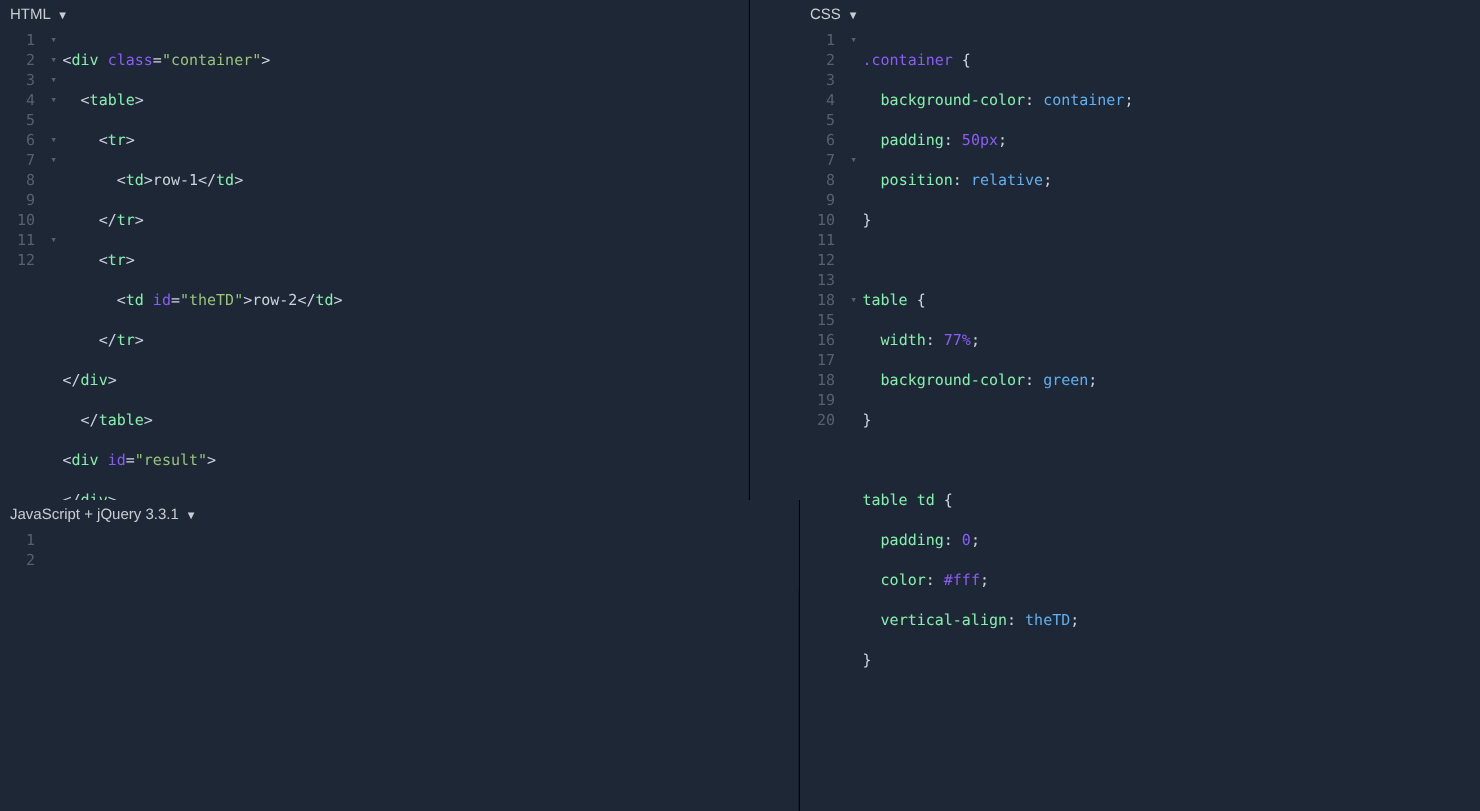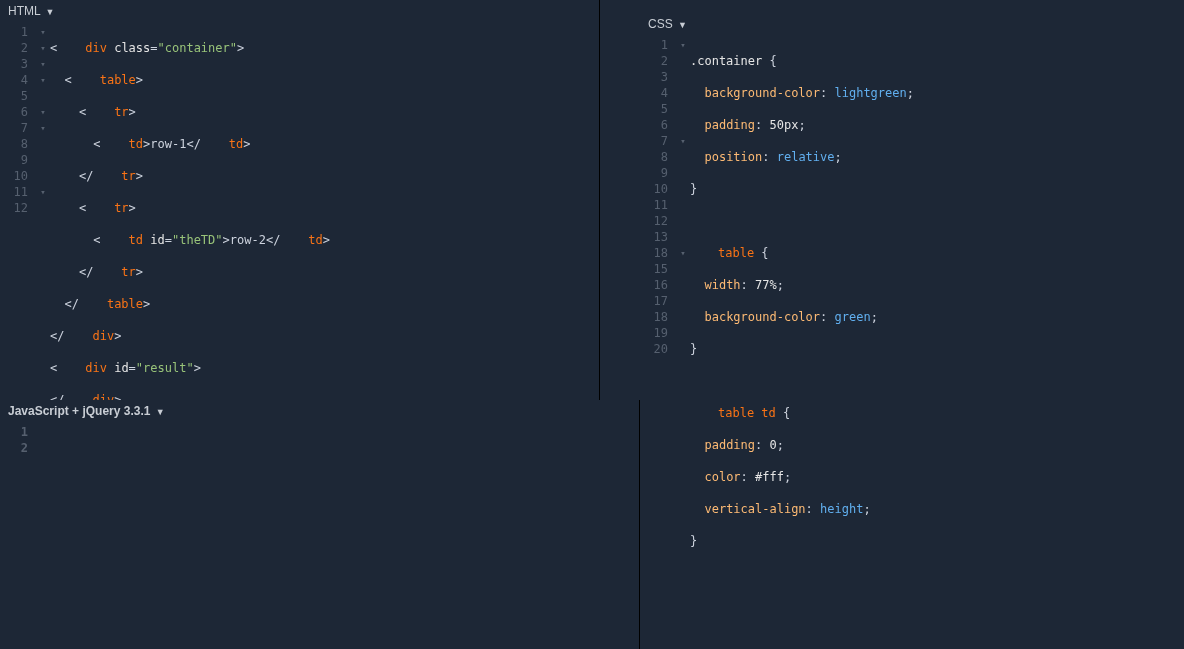--- a/index.html
+++ b/index.html
@@ -48,31 +48,31 @@
   text-align: center;
   user-select: none;
 }
 .fold-col div { height: 16px; }
 .code {
   padding: 4px 0 0 2px;
   white-space: pre;
 }
 .code div { height: 16px; }
 
-.c-tag   { color: #f97316; margin-left: 28px; } 
-.c-attr  { color: #e5e5e5; } 
+.c-tag   { color: #86efac; } 
+.c-attr  { color: #8b5cf6; } 
 .c-str   { color: #98c379; } 
 .c-punc  { color: #cdd3de; }
-.c-prop  { color: #fdba74; } 
+.c-prop  { color: #86efac; } 
 .c-blue  { color: #61afef; }
 
 
 .top-left  { position:absolute; left:0;   top:0;   width:600px; height:400px; border-right:1px solid #000; border-bottom:1px solid #000;}
-.top-right { position:absolute; left:640px; top:13px; width:544px; height:400px; border-bottom:1px solid #000;}
-.bot-left  { position:absolute; left:0;   top:400px; width:640px; height:249px; border-right:1px solid #000;font-weight:bold;}
+.top-right { position:absolute; left:640px; top:0; width:544px; height:400px; border-bottom:1px solid #000;}
+.bot-left  { position:absolute; left:0;   top:400px; width:640px; height:249px; border-right:1px solid #000;}
 </style>
 </head>
 <body>
 
 <div class="top-left">
   <div class="pane-header">
     <span>HTML</span>
     <span class="dropdown-arrow">▼</span>
   </div>
   <div class="editor">
@@ -106,22 +106,22 @@
     </div>
     <div class="code">
 <div><span class="c-punc">&lt;</span><span class="c-tag">div</span> <span class="c-attr">class</span><span class="c-punc">=</span><span class="c-str">"container"</span><span class="c-punc">&gt;</span></div>
 <div>  <span class="c-punc">&lt;</span><span class="c-tag">table</span><span class="c-punc">&gt;</span></div>
 <div>    <span class="c-punc">&lt;</span><span class="c-tag">tr</span><span class="c-punc">&gt;</span></div>
 <div>      <span class="c-punc">&lt;</span><span class="c-tag">td</span><span class="c-punc">&gt;</span><span>row-1</span><span class="c-punc">&lt;/</span><span class="c-tag">td</span><span class="c-punc">&gt;</span></div>
 <div>    <span class="c-punc">&lt;/</span><span class="c-tag">tr</span><span class="c-punc">&gt;</span></div>
 <div>    <span class="c-punc">&lt;</span><span class="c-tag">tr</span><span class="c-punc">&gt;</span></div>
 <div>      <span class="c-punc">&lt;</span><span class="c-tag">td</span> <span class="c-attr">id</span><span class="c-punc">=</span><span class="c-str">"theTD"</span><span class="c-punc">&gt;</span><span>row-2</span><span class="c-punc">&lt;/</span><span class="c-tag">td</span><span class="c-punc">&gt;</span></div>
 <div>    <span class="c-punc">&lt;/</span><span class="c-tag">tr</span><span class="c-punc">&gt;</span></div>
+<div><span class="c-punc">&lt;/</span><span class="c-tag">div</span><span class="c-punc">&gt;</span></div>
 <div>  <span class="c-punc">&lt;/</span><span class="c-tag">table</span><span class="c-punc">&gt;</span></div>
-<div><span class="c-punc">&lt;/</span><span class="c-tag">div</span><span class="c-punc">&gt;</span></div>
 <div><span class="c-punc">&lt;</span><span class="c-tag">div</span> <span class="c-attr">id</span><span class="c-punc">=</span><span class="c-str">"result"</span><span class="c-punc">&gt;</span></div>
 <div><span class="c-punc">&lt;/</span><span class="c-tag">div</span><span class="c-punc">&gt;</span></div>
     </div>
   </div>
 </div>
 
 <div class="top-right">
   <div class="pane-header">
     <span>CSS</span>
     <span class="dropdown-arrow">▼</span>
@@ -166,34 +166,34 @@
         <div>▾</div>
         <div></div>
         <div></div>
         <div></div>
         <div></div>
         <div></div>
         <div></div>
     </div>
     <div class="code">
 <div><span class="c-attr">.container</span> <span class="c-punc">{</span></div>
-<div>  <span class="c-prop">background-color</span><span class="c-punc">: </span><span class="c-blue">lightgreen</span><span class="c-punc">;</span></div>
+<div>  <span class="c-prop">background-color</span><span class="c-punc">: </span><span class="c-blue">container</span><span class="c-punc">;</span></div>
 <div>  <span class="c-prop">padding</span><span class="c-punc">: </span><span class="c-attr">50px</span><span class="c-punc">;</span></div>
 <div>  <span class="c-prop">position</span><span class="c-punc">: </span><span class="c-blue">relative</span><span class="c-punc">;</span></div>
 <div><span class="c-punc">}</span></div>
 <div></div>
 <div><span class="c-tag">table</span> <span class="c-punc">{</span></div>
 <div>  <span class="c-prop">width</span><span class="c-punc">: </span><span class="c-attr">77%</span><span class="c-punc">;</span></div>
 <div>  <span class="c-prop">background-color</span><span class="c-punc">: </span><span class="c-blue">green</span><span class="c-punc">;</span></div>
 <div><span class="c-punc">}</span></div>
 <div></div>
 <div><span class="c-tag">table td</span> <span class="c-punc">{</span></div>
 <div>  <span class="c-prop">padding</span><span class="c-punc">: </span><span class="c-attr">0</span><span class="c-punc">;</span></div>
 <div>  <span class="c-prop">color</span><span class="c-punc">: </span><span class="c-attr">#fff</span><span class="c-punc">;</span></div>
-<div>  <span class="c-prop">vertical-align</span><span class="c-punc">: </span><span class="c-blue">height</span><span class="c-punc">;</span></div>
+<div>  <span class="c-prop">vertical-align</span><span class="c-punc">: </span><span class="c-blue">theTD</span><span class="c-punc">;</span></div>
 <div><span class="c-punc">}</span></div>
 <div></div>
     </div>
   </div>
 </div>
 
 <div class="bot-left">
   <div class="pane-header">
     <span>JavaScript + jQuery 3.3.1</span>
     <span class="dropdown-arrow">▼</span>

